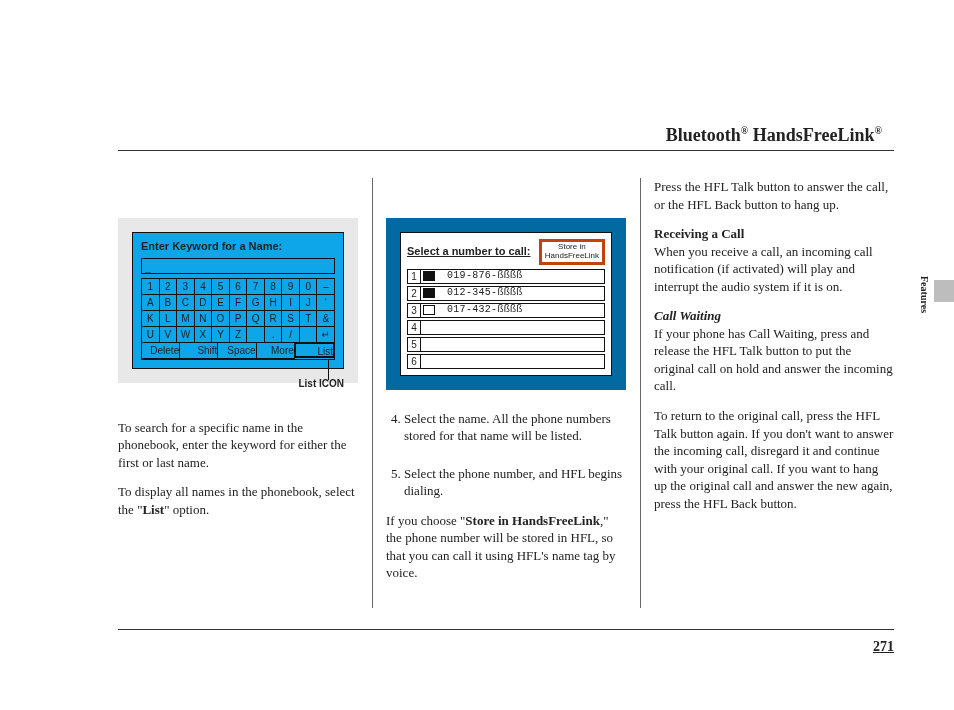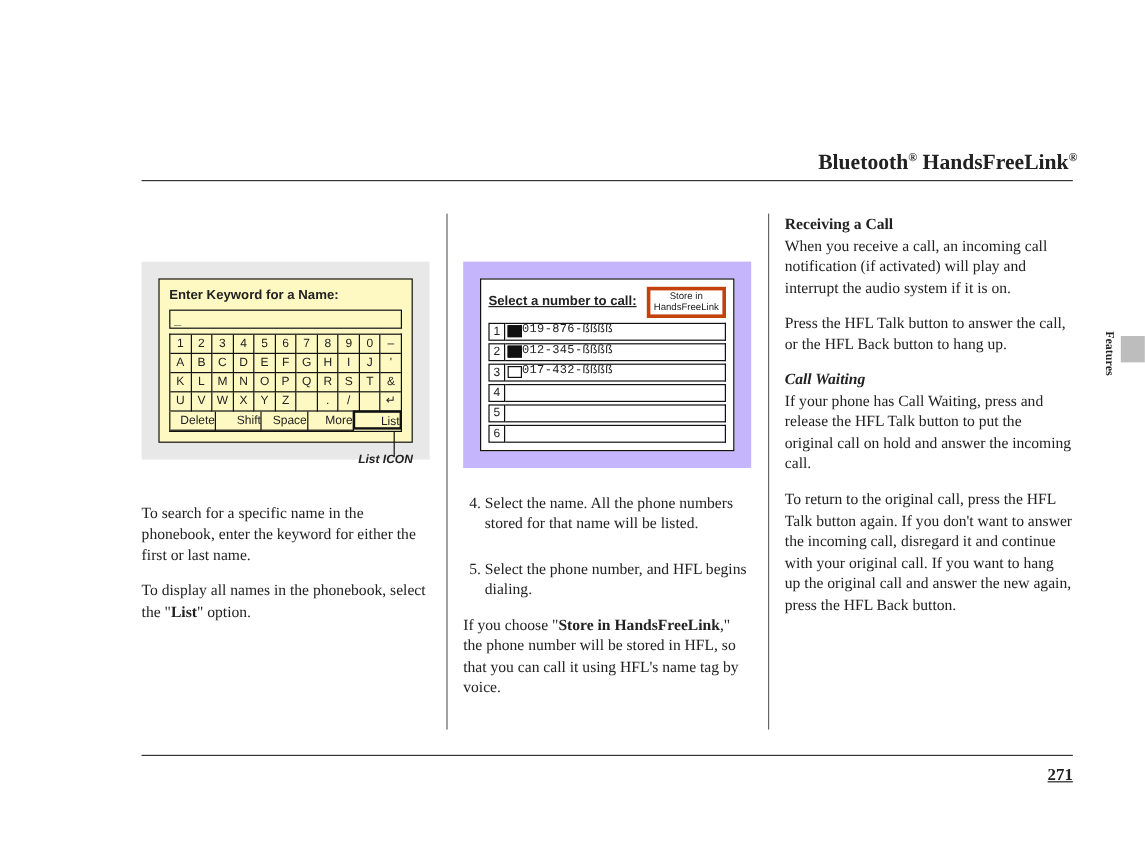--- a/index.html
+++ b/index.html
@@ -14,21 +14,21 @@
   }
   .page {
     position: relative;
     width: 100%;
     height: 100%;
     padding: 110px 60px 50px 118px;
   }
   .title {
     position: absolute;
     top: 125px;
-    right: 56px;
+    right: 72px;
     font-size: 18px;
     font-weight: bold;
   }
   .title sup { font-size: 10px; vertical-align: super; }
   .rule {
     position: absolute;
     top: 150px;
     left: 118px;
     right: 60px;
     height: 1px;
@@ -60,21 +60,21 @@
   }
   .col p { margin: 0 0 12px 0; }
 
   
   .kb-wrap {
     margin: 40px 0 16px 0;
     background: #e8e8e8;
     padding: 14px;
   }
   .kb-screen {
-    background: #fef9c3;
+    background: #0ea5e9;
     border: 1px solid #111;
     padding: 6px 8px 8px 8px;
     font-family: Arial, sans-serif;
     font-size: 11px;
   }
   .kb-header { margin-bottom: 4px; font-weight: bold; font-size: 11px; }
   .kb-input {
     border: 1px solid #111;
     height: 16px;
     margin-bottom: 4px;
@@ -118,27 +118,26 @@
     height: 20px;
     background: #111;
   }
   .kb-label {
     position: absolute;
     right: 14px;
     margin-top: 8px;
     font-family: Arial, sans-serif;
     font-size: 10px;
     font-weight: bold;
-    font-style: italic;
   }
 
   
   .nl-wrap {
     margin: 40px 0 16px 0;
-    background: #c4b5fd;
+    background: #0369a1;
     padding: 14px;
   }
   .nl-screen {
     background: #fff;
     border: 1px solid #111;
     padding: 6px;
     font-family: Arial, sans-serif;
     font-size: 10px;
   }
   .nl-header { display: flex; align-items: center; margin-bottom: 4px; }
@@ -150,21 +149,21 @@
   }
   .nl-btn {
     border: 3px solid #c2410c;
     font-size: 8px;
     padding: 1px 3px;
     text-align: center;
     line-height: 1.1;
   }
   .nl-row { display: flex; align-items: stretch; height: 15px; margin-bottom: 2px; }
   .nl-idx { width: 14px; border: 1px solid #111; text-align: center; font-size: 10px; line-height: 13px; }
-  .nl-val { flex: 1; border: 1px solid #111; border-left: none; display: flex; align-items: center; padding-left: 2px; gap: 0; }
+  .nl-val { flex: 1; border: 1px solid #111; border-left: none; display: flex; align-items: center; padding-left: 2px; gap: 12px; }
   .nl-ico { width: 12px; height: 10px; border: 1px solid #111; background: #111; position: relative; }
   .nl-ico.home { background: #fff; }
   .nl-num { font-family: "Courier New", monospace; font-size: 10px; letter-spacing: 0.3px; }
 
   ol.steps { margin: 0 0 12px 0; padding-left: 18px; }
   ol.steps li { margin-bottom: 6px; margin-top: 20px; }
 
   .side-tab {
     position: absolute;
     right: 0;
@@ -340,25 +339,25 @@
       <ol class="steps" start="4">
         <li>Select the name. All the phone numbers stored for that name will be listed.</li>
         <li>Select the phone number, and HFL begins dialing.</li>
       </ol>
       <p>
         <span>If you choose "</span><strong>Store in HandsFreeLink</strong><span>," the phone number will be stored in HFL, so that you can call it using HFL's name tag by voice.</span>
       </p>
     </div>
 
     <div class="col">
+      <p>Press the HFL Talk button to answer the call, or the HFL Back button to hang up.</p>
       <p style="margin-top:0;">
         <strong>Receiving a Call</strong><br>
         <span>When you receive a call, an incoming call notification (if activated) will play and interrupt the audio system if it is on.</span>
       </p>
-      <p>Press the HFL Talk button to answer the call, or the HFL Back button to hang up.</p>
       <p>
         <strong><em>Call Waiting</em></strong><br>
         <span>If your phone has Call Waiting, press and release the HFL Talk button to put the original call on hold and answer the incoming call.</span>
       </p>
       <p>To return to the original call, press the HFL Talk button again. If you don't want to answer the incoming call, disregard it and continue with your original call. If you want to hang up the original call and answer the new again, press the HFL Back button.</p>
     </div>
 
   </div>
 
   <div class="pagenum">271</div>

